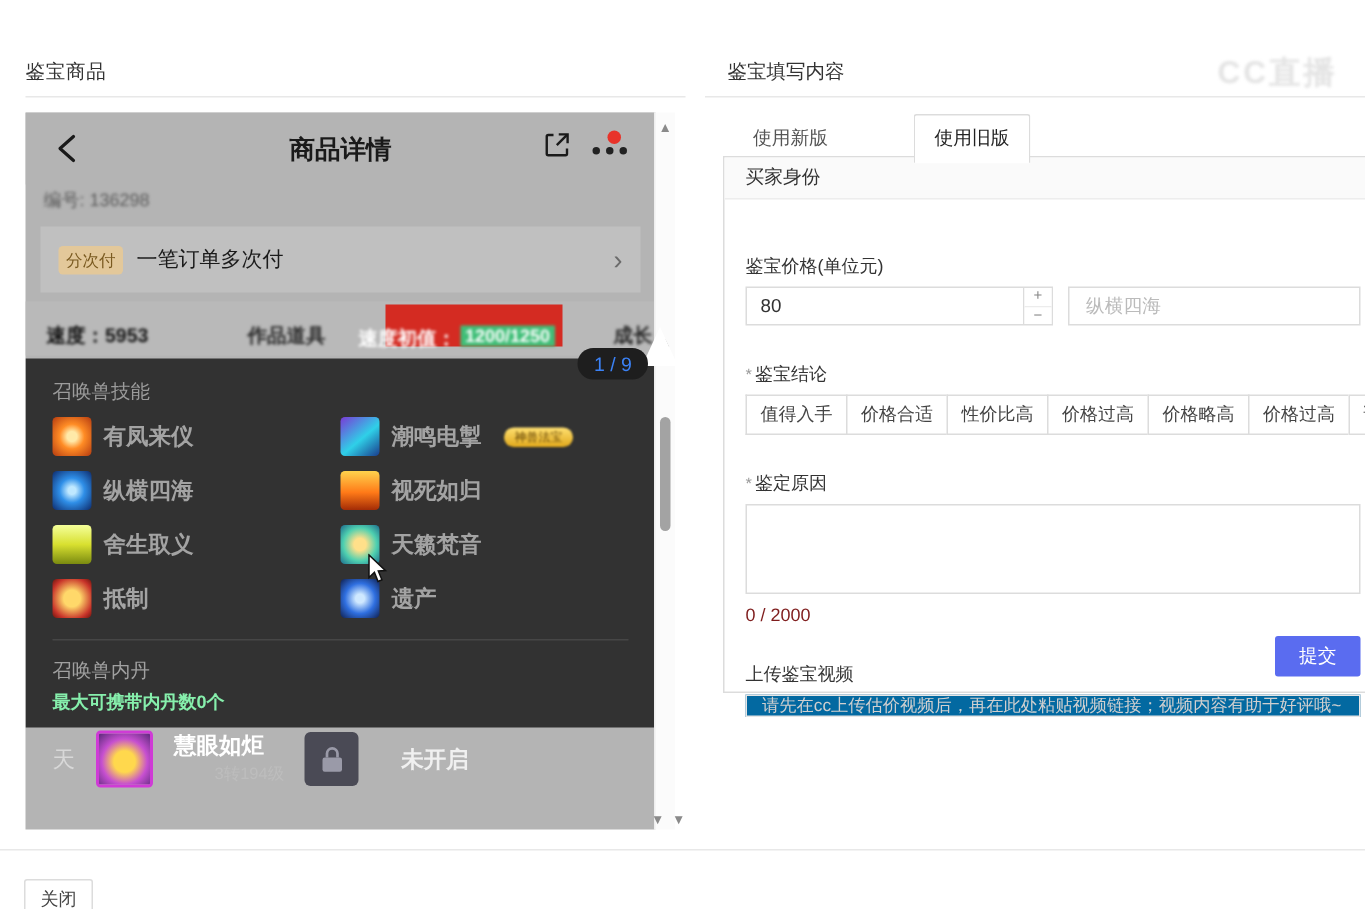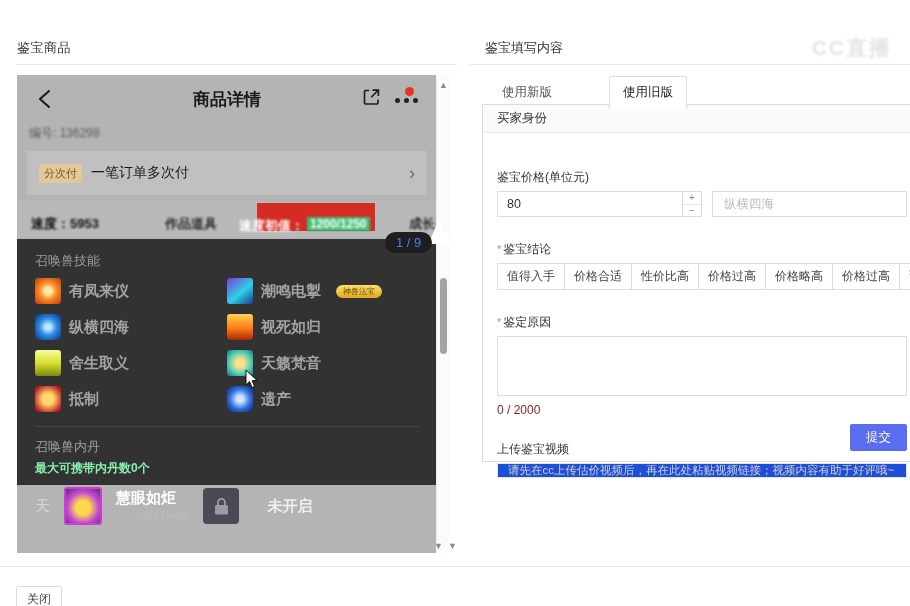--- a/index.html
+++ b/index.html
@@ -212,21 +212,21 @@
     font-size: 12px; color: #444; background: #fff; white-space: nowrap;
     cursor: pointer;
   }
   .tag:last-child { border-right: 1px solid #dcdcdc; }
 
   .textarea-box {
     width: 100%; height: 60px; border: 1px solid #dcdcdc; background: #fff;
   }
   .counter { font-size: 12px; color: #7f1d1d; margin: 7px 0 12px 0; }
   .url-input {
-    width: 100%; height: 15px; border: 1px solid #e6e6e6; background: #1d4ed8;
+    width: 100%; height: 15px; border: 1px solid #e6e6e6; background: #0369a1;
     display: flex; align-items: center; padding-left: 10px;
     font-size: 11.5px; color: #cfcfcf; overflow: hidden; white-space: nowrap;
   }
   .submit-row {
     position: absolute; left: 0; bottom: 10px; width: 100%;
     display: flex; justify-content: flex-end; padding-right: 14px;
   }
   .submit-btn {
     background: #5a6cf0; color: #fff; font-size: 12.5px;
     padding: 5px 16px; border-radius: 2px; cursor: pointer;

